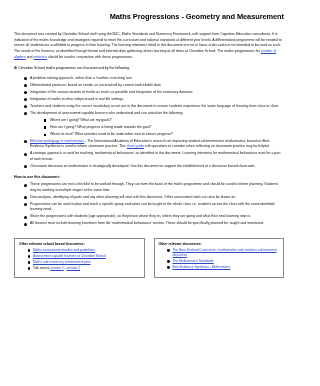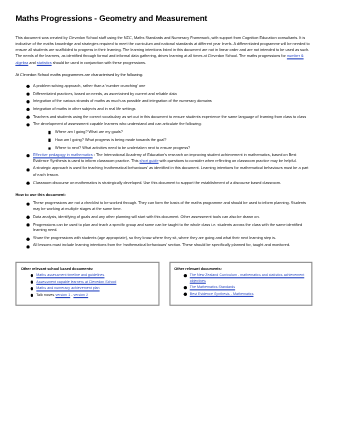--- a/index.html
+++ b/index.html
@@ -15,21 +15,21 @@
     overflow: hidden;
   }
   .page {
     width: 298px;
     height: 386px;
     box-sizing: border-box;
     padding: 6px 14px 0 14px;
     position: relative;
   }
   .doc-title {
-    text-align: left;
+    text-align: right;
     font-size: 7.4px;
     font-weight: bold;
     letter-spacing: -0.05px;
     margin: 6px 0 11px 0;
     color: #000;
   }
   p.intro {
     font-size: 3.5px;
     line-height: 1.62;
     margin: 0 0 6px 0;

